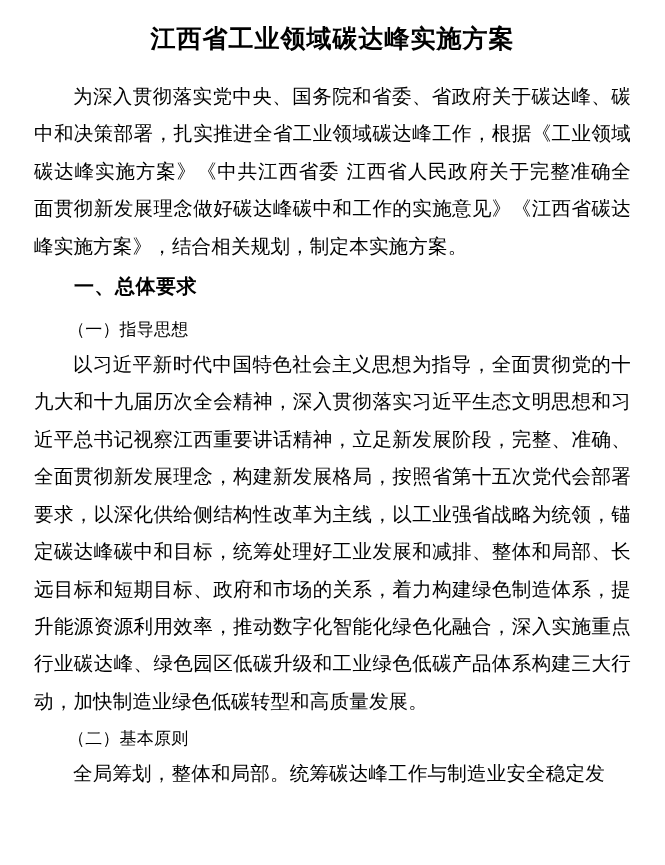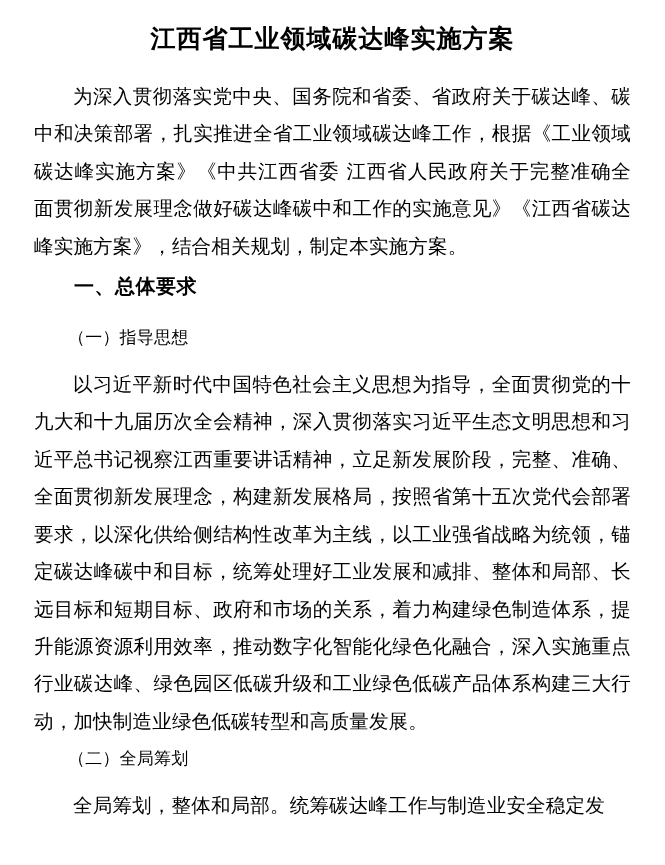--- a/index.html
+++ b/index.html
@@ -29,29 +29,29 @@
     line-height: 1.35;
     margin: 6px 0 22px 0;
     font-family: "DejaVu Serif", "Liberation Serif", serif;
   }
   .para {
     font-size: 19.5px;
     line-height: 1.92;
     text-align: justify;
     text-justify: inter-ideograph;
     text-indent: 2em;
-    margin: 12px 0 2px 0;
+    margin: 0 0 2px 0;
     letter-spacing: 0.2px;
   }
   .heading-1 {
     font-size: 20px;
     font-weight: bold;
     line-height: 1.92;
     text-indent: 2em;
-    margin: 2px 0 16px 0;
+    margin: 2px 0 8px 0;
     letter-spacing: 0.5px;
   }
   .heading-2 {
     font-size: 17px;
     line-height: 1.92;
     text-indent: 2em;
     margin: 0;
     letter-spacing: 0.2px;
   }
 </style>
@@ -62,16 +62,16 @@
   <div class="doc-title">江西省工业领域碳达峰实施方案</div>
 
   <p class="para">为深入贯彻落实党中央、国务院和省委、省政府关于碳达峰、碳中和决策部署，扎实推进全省工业领域碳达峰工作，根据《工业领域碳达峰实施方案》《中共江西省委  江西省人民政府关于完整准确全面贯彻新发展理念做好碳达峰碳中和工作的实施意见》《江西省碳达峰实施方案》，结合相关规划，制定本实施方案。</p>
 
   <p class="heading-1">一、总体要求</p>
 
   <p class="heading-2">（一）指导思想</p>
 
   <p class="para">以习近平新时代中国特色社会主义思想为指导，全面贯彻党的十九大和十九届历次全会精神，深入贯彻落实习近平生态文明思想和习近平总书记视察江西重要讲话精神，立足新发展阶段，完整、准确、全面贯彻新发展理念，构建新发展格局，按照省第十五次党代会部署要求，以深化供给侧结构性改革为主线，以工业强省战略为统领，锚定碳达峰碳中和目标，统筹处理好工业发展和减排、整体和局部、长远目标和短期目标、政府和市场的关系，着力构建绿色制造体系，提升能源资源利用效率，推动数字化智能化绿色化融合，深入实施重点行业碳达峰、绿色园区低碳升级和工业绿色低碳产品体系构建三大行动，加快制造业绿色低碳转型和高质量发展。</p>
 
-  <p class="heading-2">（二）全局筹划</p>
+  <p class="heading-2">（二）基本原则</p>
 
   <p class="para">全局筹划，整体和局部。统筹碳达峰工作与制造业安全稳定发</p>
 </div>
 
 </body></html>

